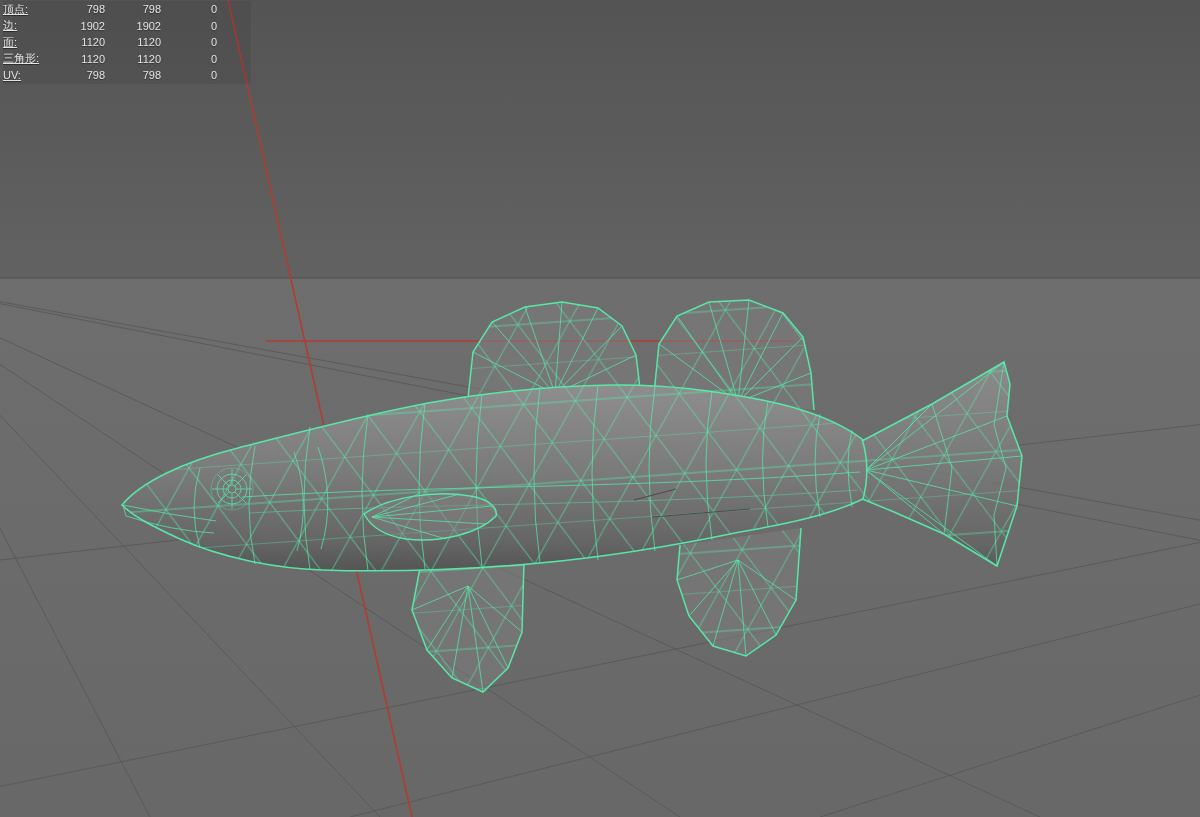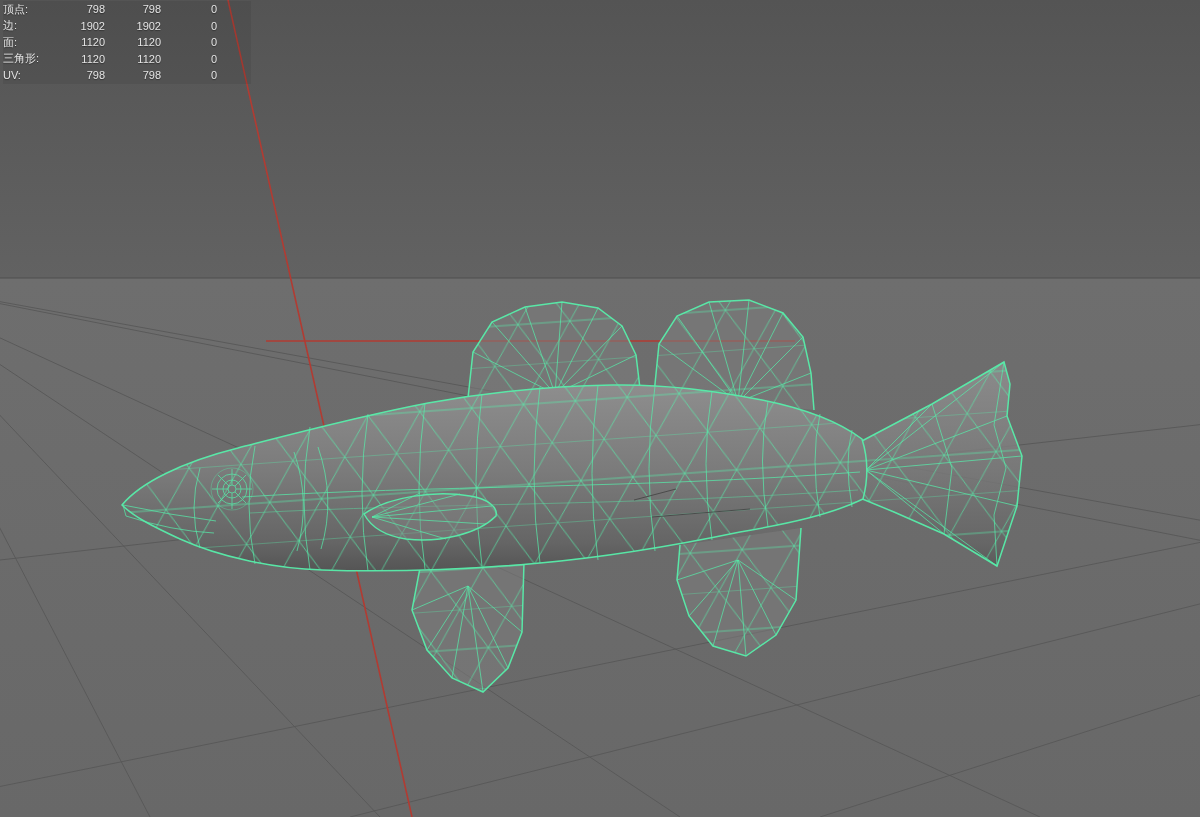--- a/index.html
+++ b/index.html
@@ -9,21 +9,21 @@
     background:#5a5a5a;
   }
   .viewport svg{position:absolute;left:0;top:0;}
   
   .hud{
     position:absolute;top:1px;left:3px;z-index:5;
     font-size:11px;color:var(--hud,#e4e4e4);
     text-shadow:0 1px 1px rgba(0,0,0,.4);
   }
   .hud-row{display:flex;align-items:center;height:16.5px;padding-right:6px;background:rgba(25,25,25,.10);}
-  .hud-label{width:60px;text-align:left;}
+  .hud-label{width:60px;text-align:left;text-decoration:underline;}
   .c1{width:42px;text-align:right;}
   .c2{width:56px;text-align:right;}
   .c3{width:34px;margin-left:50px;text-align:left;}
   
   .gridline{stroke:var(--grid,#585858);stroke-width:1;opacity:.9;}
   .horizon{stroke:#4e4e4e;stroke-width:1;}
   .red{stroke:var(--red,#b23b32);stroke-width:1.6;fill:none;}
   .wire-thin{stroke:var(--wire,#57edaa);fill:none;stroke-width:.9;opacity:.8;}
   .outline{stroke:var(--wire,#57edaa);fill:none;stroke-width:1.5;opacity:.95;}
   .meshline{stroke:var(--wire,#57edaa);stroke-width:1;opacity:.8;fill:none;}

